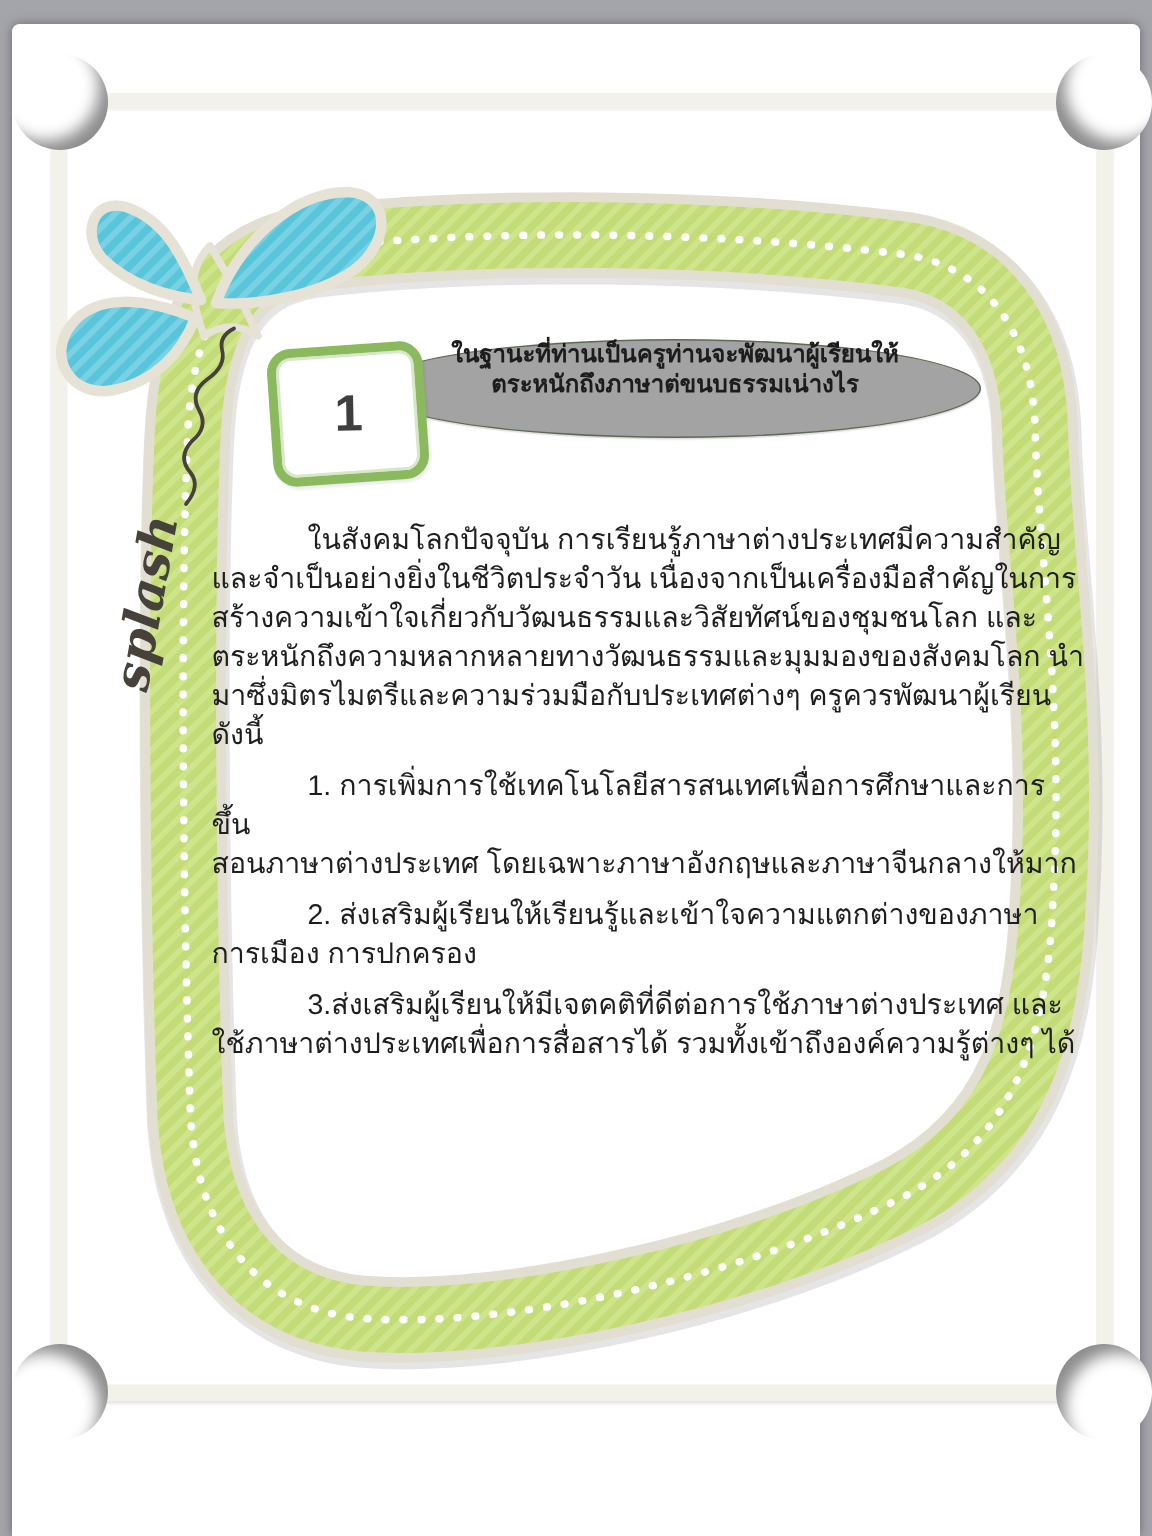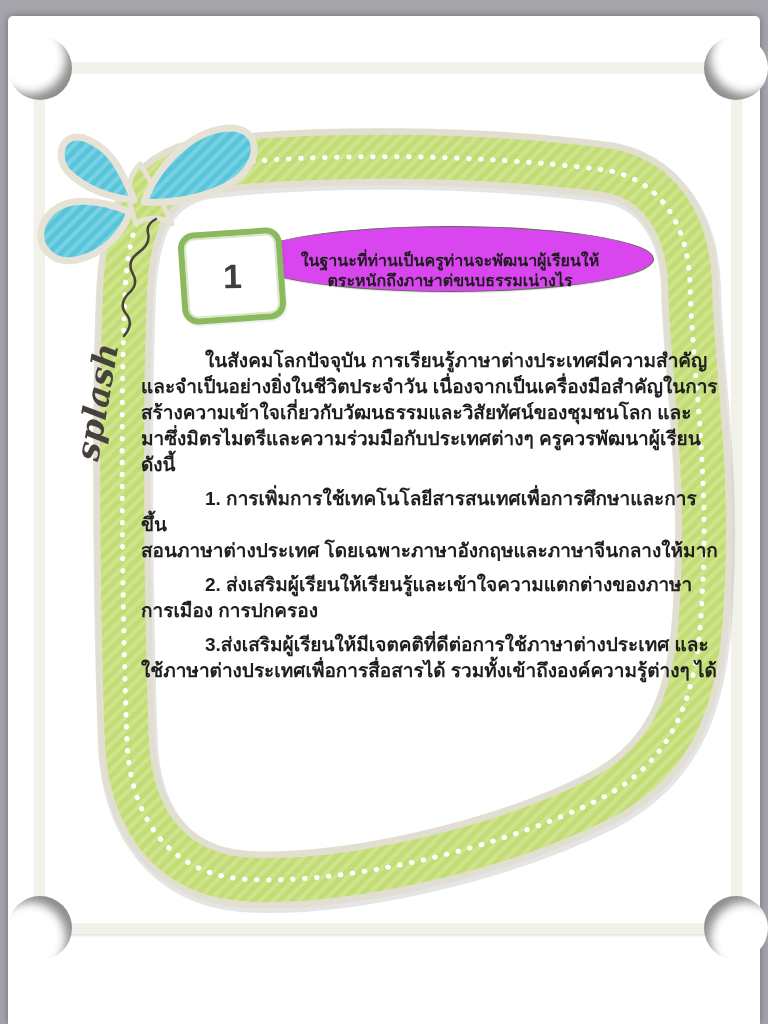--- a/index.html
+++ b/index.html
@@ -23,43 +23,43 @@
     position:absolute;width:64px;height:64px;border-radius:50%;
     background:#ffffff;z-index:2;
   }
   .curl.tl{left:0px;top:20px;box-shadow:inset -10px -10px 10px -4px rgba(0,0,0,.45);}
   .curl.tr{left:696px;top:20px;box-shadow:inset 10px -10px 10px -4px rgba(0,0,0,.45);}
   .curl.bl{left:0px;top:880px;box-shadow:inset -10px 10px 10px -4px rgba(0,0,0,.45);}
   .curl.br{left:696px;top:880px;box-shadow:inset 10px 10px 10px -4px rgba(0,0,0,.45);}
   .deco-svg{position:absolute;left:-8px;top:-16px;z-index:3;}
   .question-bubble{
     position:absolute;left:238px;top:210px;width:406px;height:64px;
-    background:#d946ef;border:1.5px solid #5d6a54;border-radius:50%;
-    display:flex;flex-direction:column;align-items:center;justify-content:flex-end;
+    background:#a3a3a3;border:1.5px solid #5d6a54;border-radius:50%;
+    display:flex;flex-direction:column;align-items:center;justify-content:flex-start;
     z-index:4;box-shadow:0 1px 1px rgba(0,0,0,.15);
   }
   .question-bubble .q-line{
     font-size:16px;line-height:20px;font-weight:700;color:#1c1c1c;white-space:nowrap;
   }
   .number-badge{
     position:absolute;left:172px;top:214px;width:92px;height:80px;
     background:#ffffff;border:6px solid #8bb95e;border-radius:16px;
     box-shadow:inset 0 0 0 2px rgba(139,185,94,.35), 1px 2px 2px rgba(0,0,0,.08);
     transform:rotate(-4deg);
     display:flex;align-items:center;justify-content:center;
     z-index:5;
   }
   .number-badge .digit{
     font-size:34px;font-weight:700;color:#3e3e3e;transform:rotate(3deg);
   }
   .body-text{
     position:absolute;left:133px;top:332px;width:520px;z-index:5;
     font-size:19px;line-height:26px;color:#1e1e1e;
   }
-  .body-text .line{white-space:nowrap;height:26px;font-weight:bold;}
+  .body-text .line{white-space:nowrap;height:26px;}
   .body-text .indent{text-indent:64px;}
   .para{margin:0 0 8px 0;}
 </style>
 </head>
 <body>
 
 <div class="page">
 
   <div class="frame"></div>
   <div class="curl tl"></div>
@@ -119,20 +119,21 @@
 
   <div class="number-badge">
     <div class="digit">1</div>
   </div>
 
   <div class="body-text">
     <div class="para">
       <div class="line indent">ในสังคมโลกปัจจุบัน การเรียนรู้ภาษาต่างประเทศมีความสำคัญ</div>
       <div class="line">และจำเป็นอย่างยิ่งในชีวิตประจำวัน เนื่องจากเป็นเครื่องมือสำคัญในการ</div>
       <div class="line">สร้างความเข้าใจเกี่ยวกับวัฒนธรรมและวิสัยทัศน์ของชุมชนโลก และ</div>
+      <div class="line">ตระหนักถึงความหลากหลายทางวัฒนธรรมและมุมมองของสังคมโลก นำ</div>
       <div class="line">มาซึ่งมิตรไมตรีและความร่วมมือกับประเทศต่างๆ ครูควรพัฒนาผู้เรียน</div>
       <div class="line">ดังนี้</div>
     </div>
     <div class="para">
       <div class="line indent">1. การเพิ่มการใช้เทคโนโลยีสารสนเทศเพื่อการศึกษาและการ</div>
       <div class="line">ขึ้น</div>
       <div class="line">สอนภาษาต่างประเทศ โดยเฉพาะภาษาอังกฤษและภาษาจีนกลางให้มาก</div>
     </div>
     <div class="para">
       <div class="line indent">2.  ส่งเสริมผู้เรียนให้เรียนรู้และเข้าใจความแตกต่างของภาษา</div>

